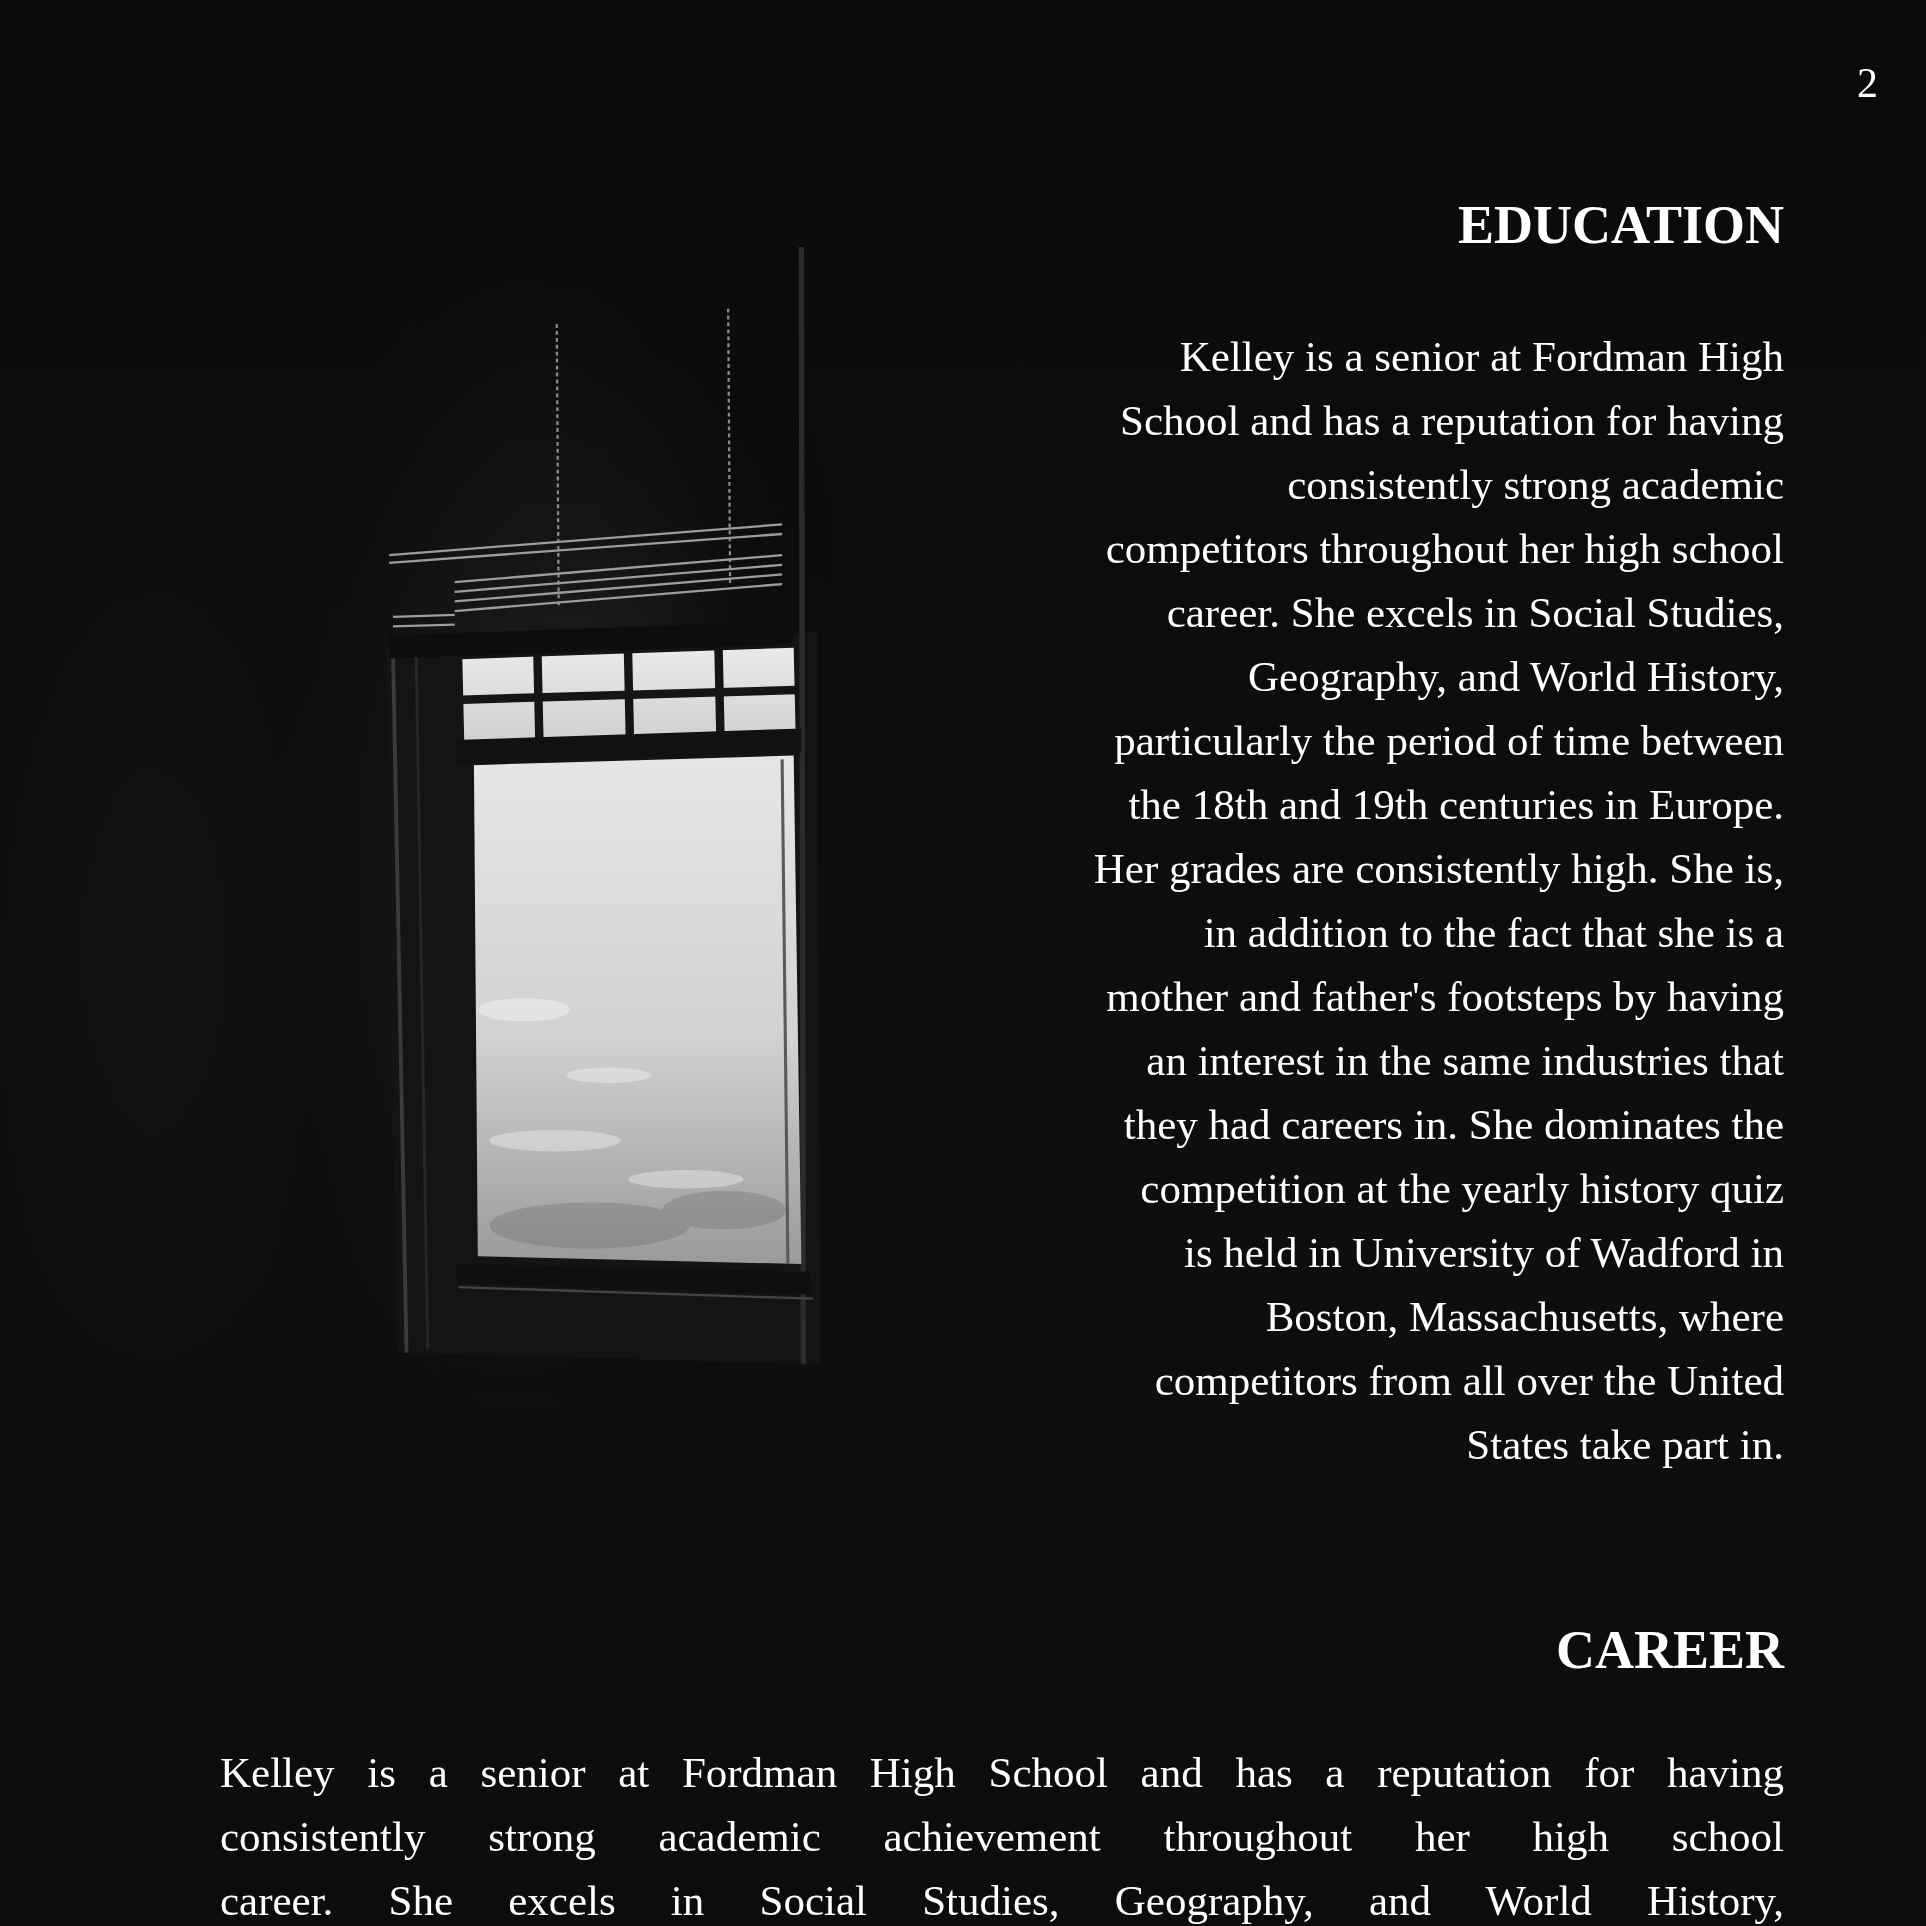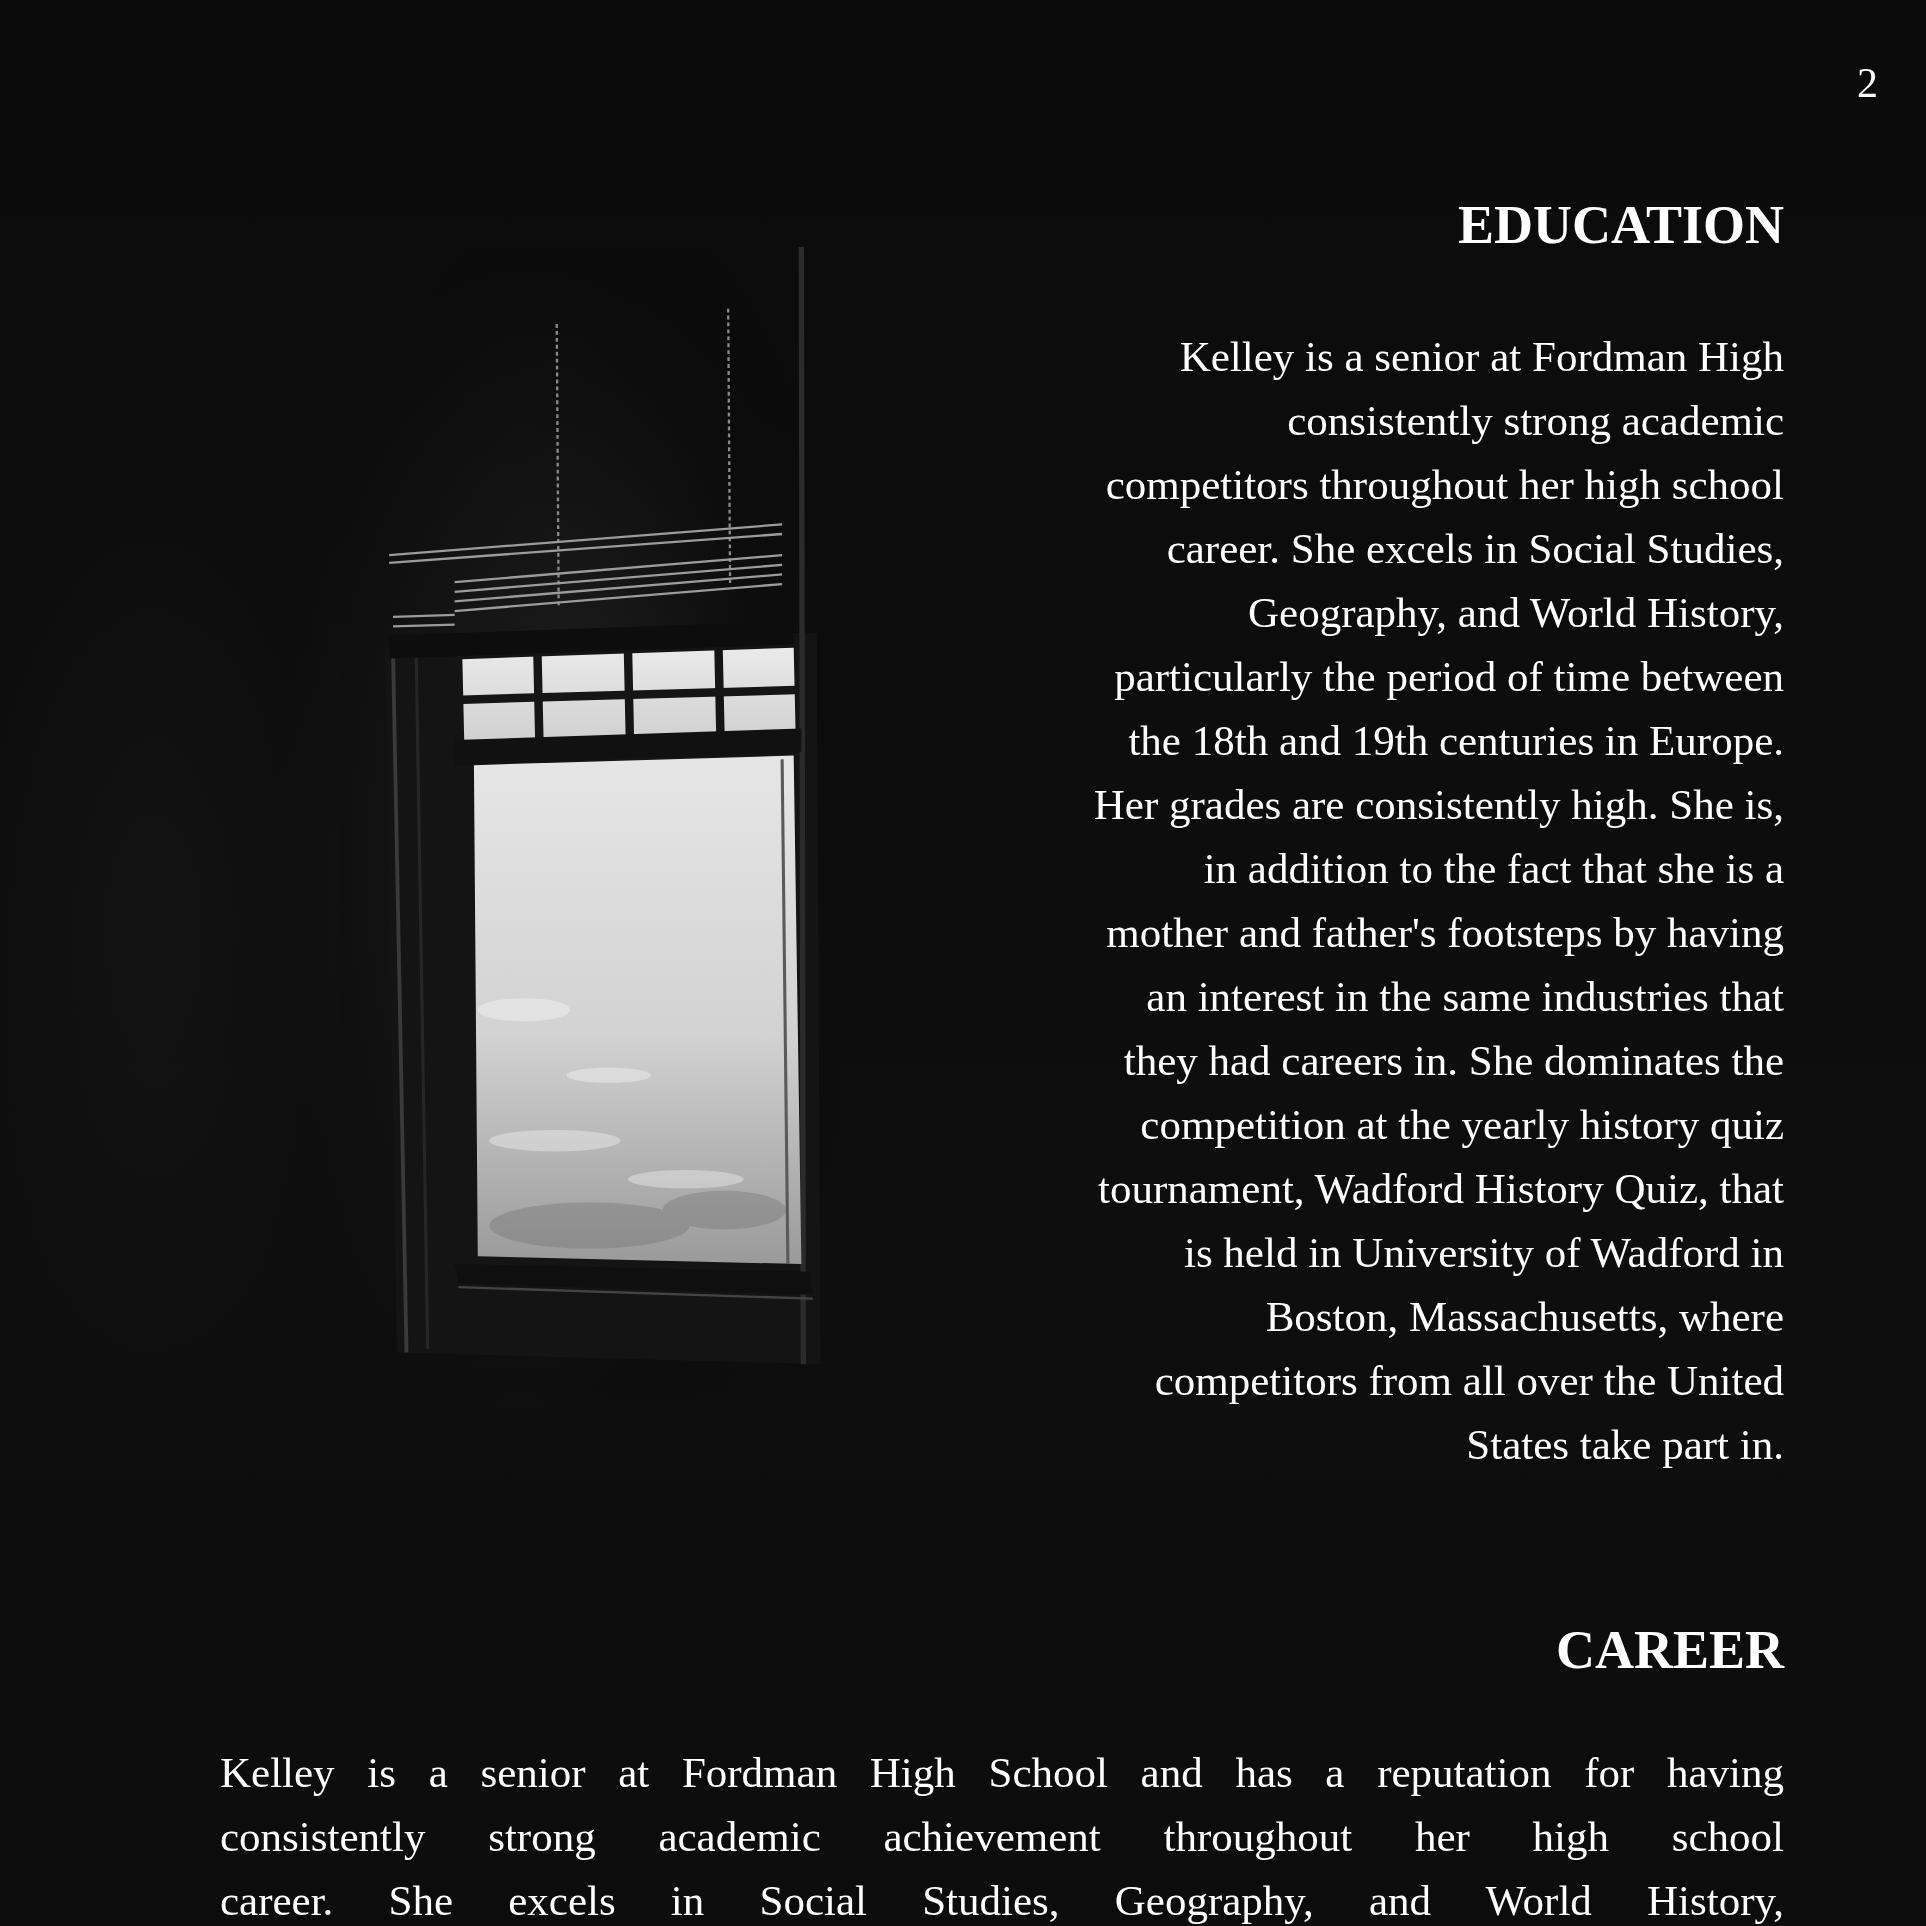--- a/index.html
+++ b/index.html
@@ -174,33 +174,33 @@
 
     <polygon points="300,2640 1220,2660 1230,2720 310,2690" fill="#0f0f0f"></polygon>
     <line x1="310" y1="2700" x2="1230" y2="2730" stroke="#444" stroke-width="6"></line>
   </svg>
 </div>
 
 <section class="education">
   <h2 class="section-heading">EDUCATION</h2>
   <p class="education-body">
     <span class="line">Kelley is a senior at Fordman High</span>
+    <span class="line">School and has a reputation for having</span>
     <span class="line">consistently strong academic</span>
     <span class="line">competitors throughout her high school</span>
     <span class="line">career. She excels in Social Studies,</span>
     <span class="line">Geography, and World History,</span>
     <span class="line">particularly the period of time between</span>
     <span class="line">the 18th and 19th centuries in Europe.</span>
     <span class="line">Her grades are consistently high. She is,</span>
     <span class="line">in addition to the fact that she is a</span>
     <span class="line">mother and father's footsteps by having</span>
     <span class="line">an interest in the same industries that</span>
     <span class="line">they had careers in. She dominates the</span>
     <span class="line">competition at the yearly history quiz</span>
-    <span class="line">tournament, Wadford History Quiz, that</span>
     <span class="line">is held in University of Wadford in</span>
     <span class="line">Boston, Massachusetts, where</span>
     <span class="line">competitors from all over the United</span>
     <span class="line">States take part in.</span>
   </p>
 </section>
 
 <section class="career">
   <h2 class="section-heading">CAREER</h2>
   <p class="career-body">

